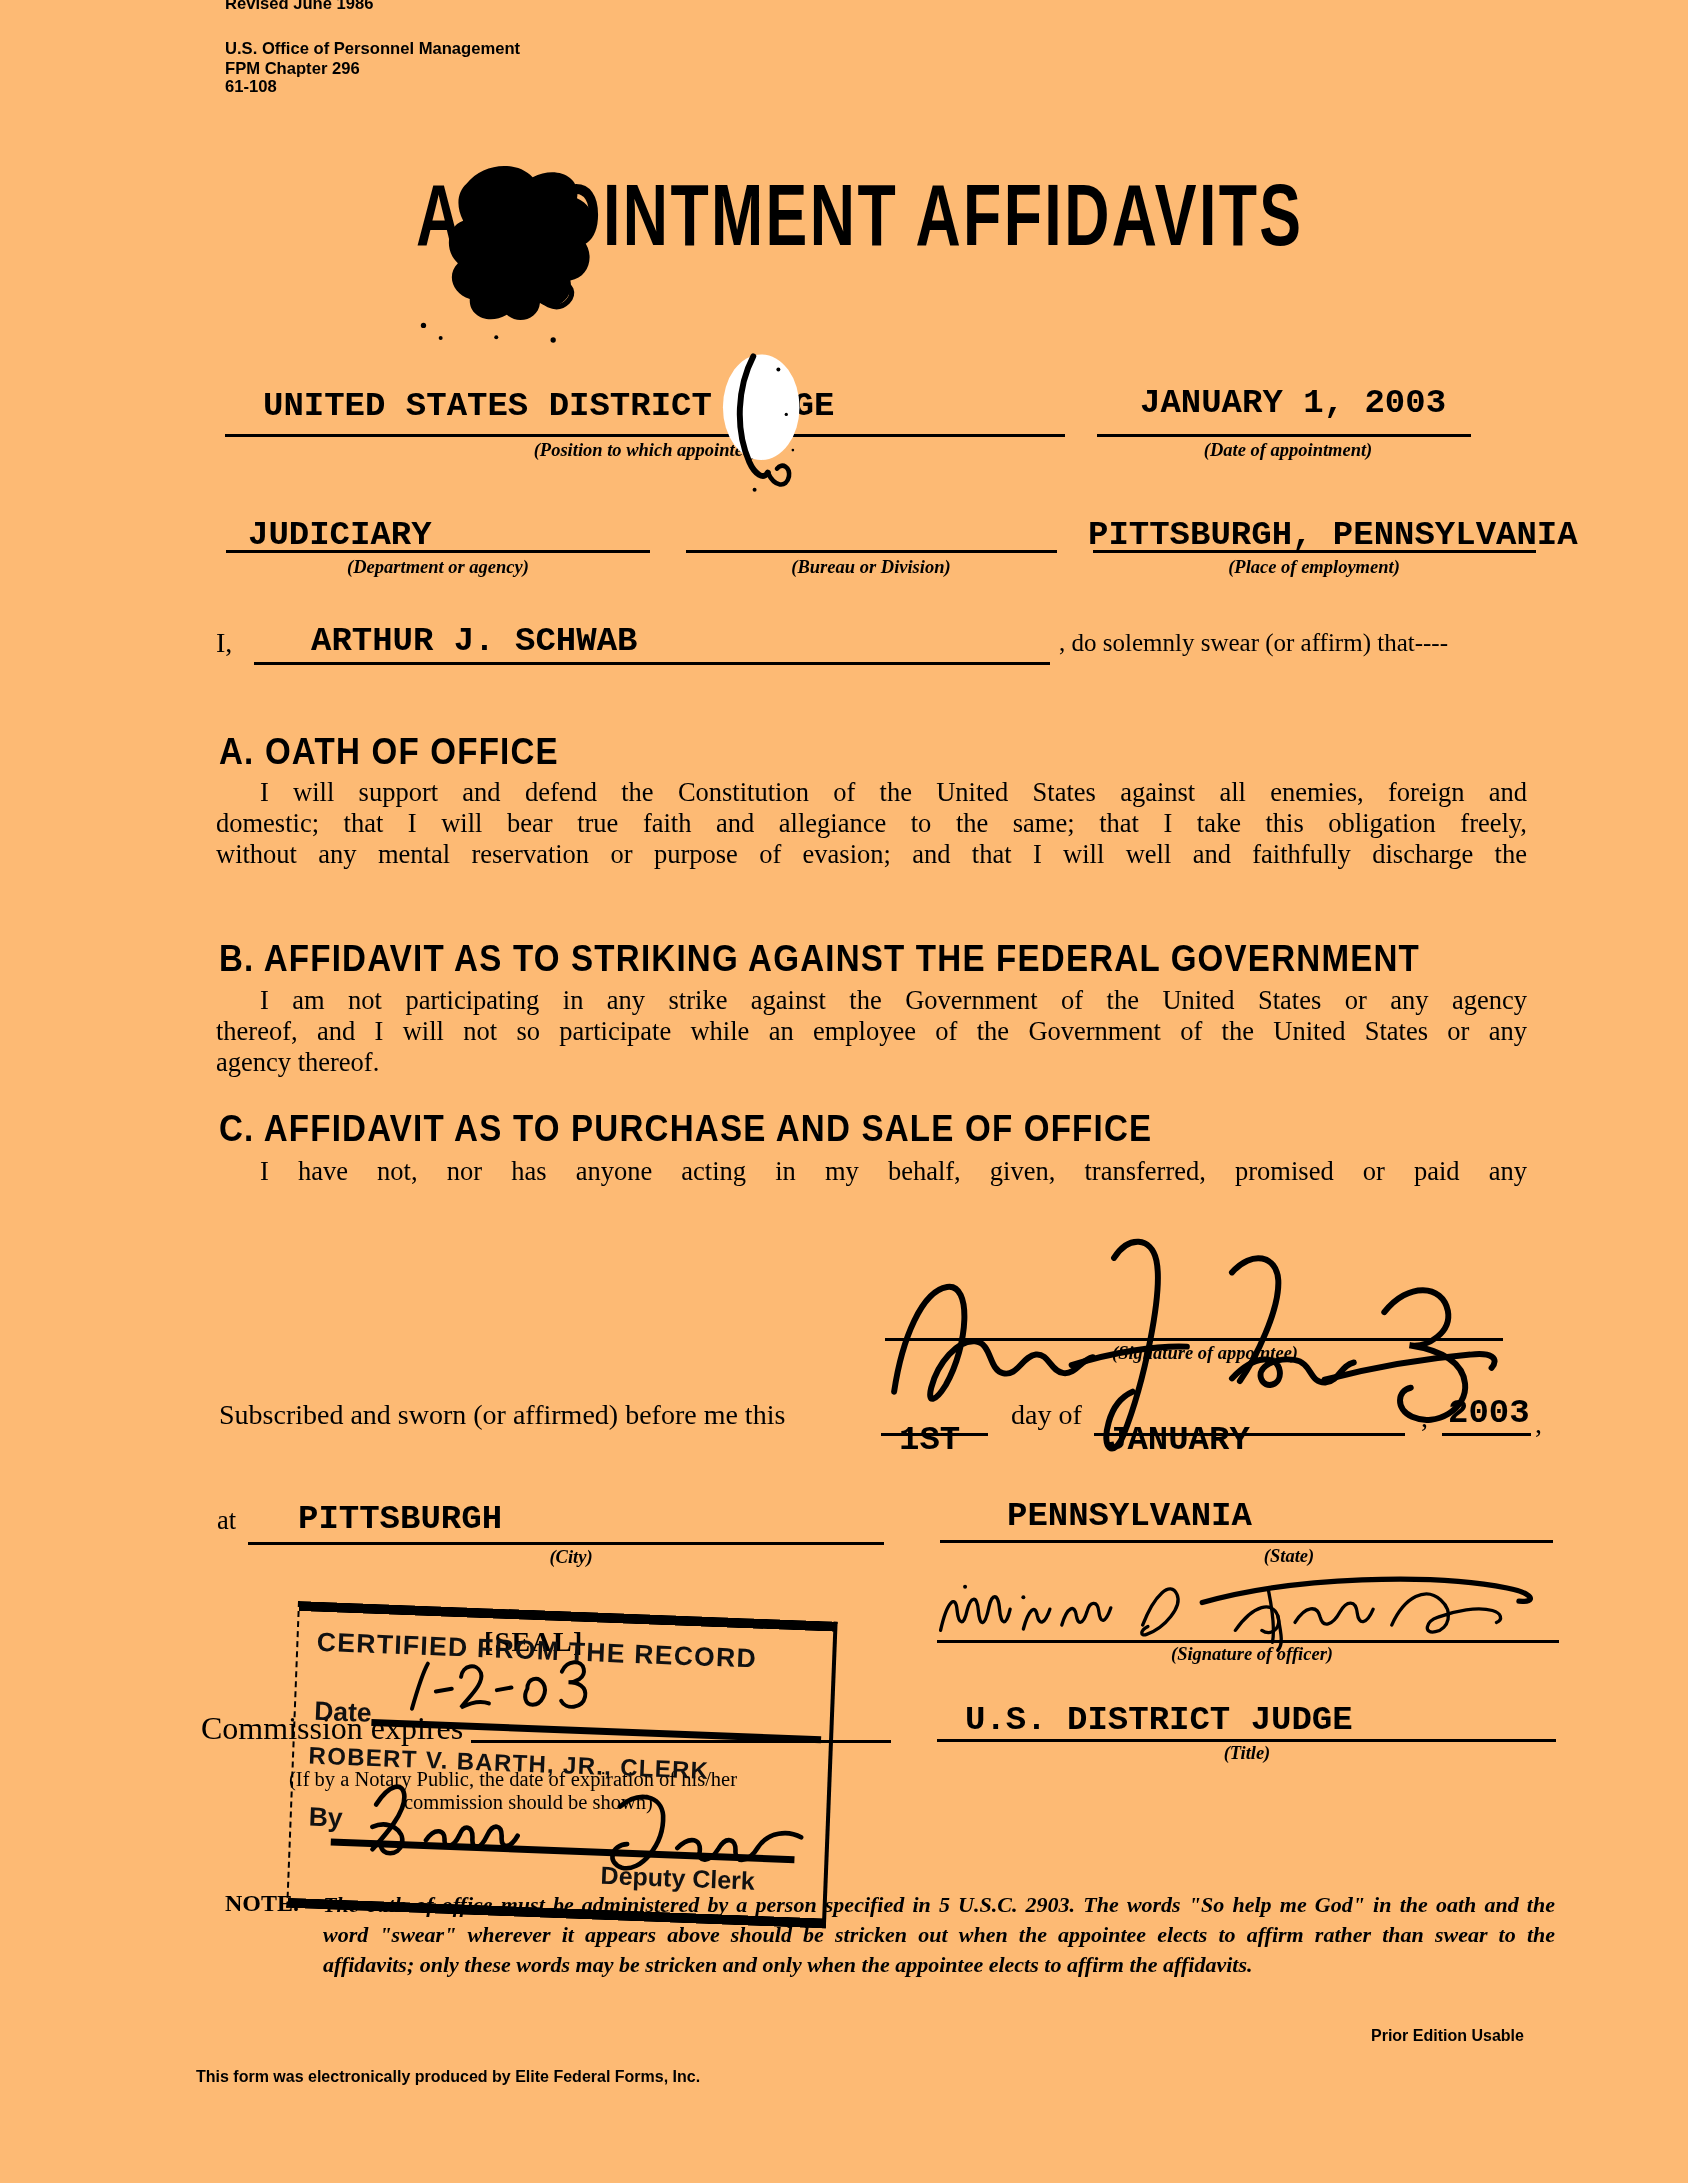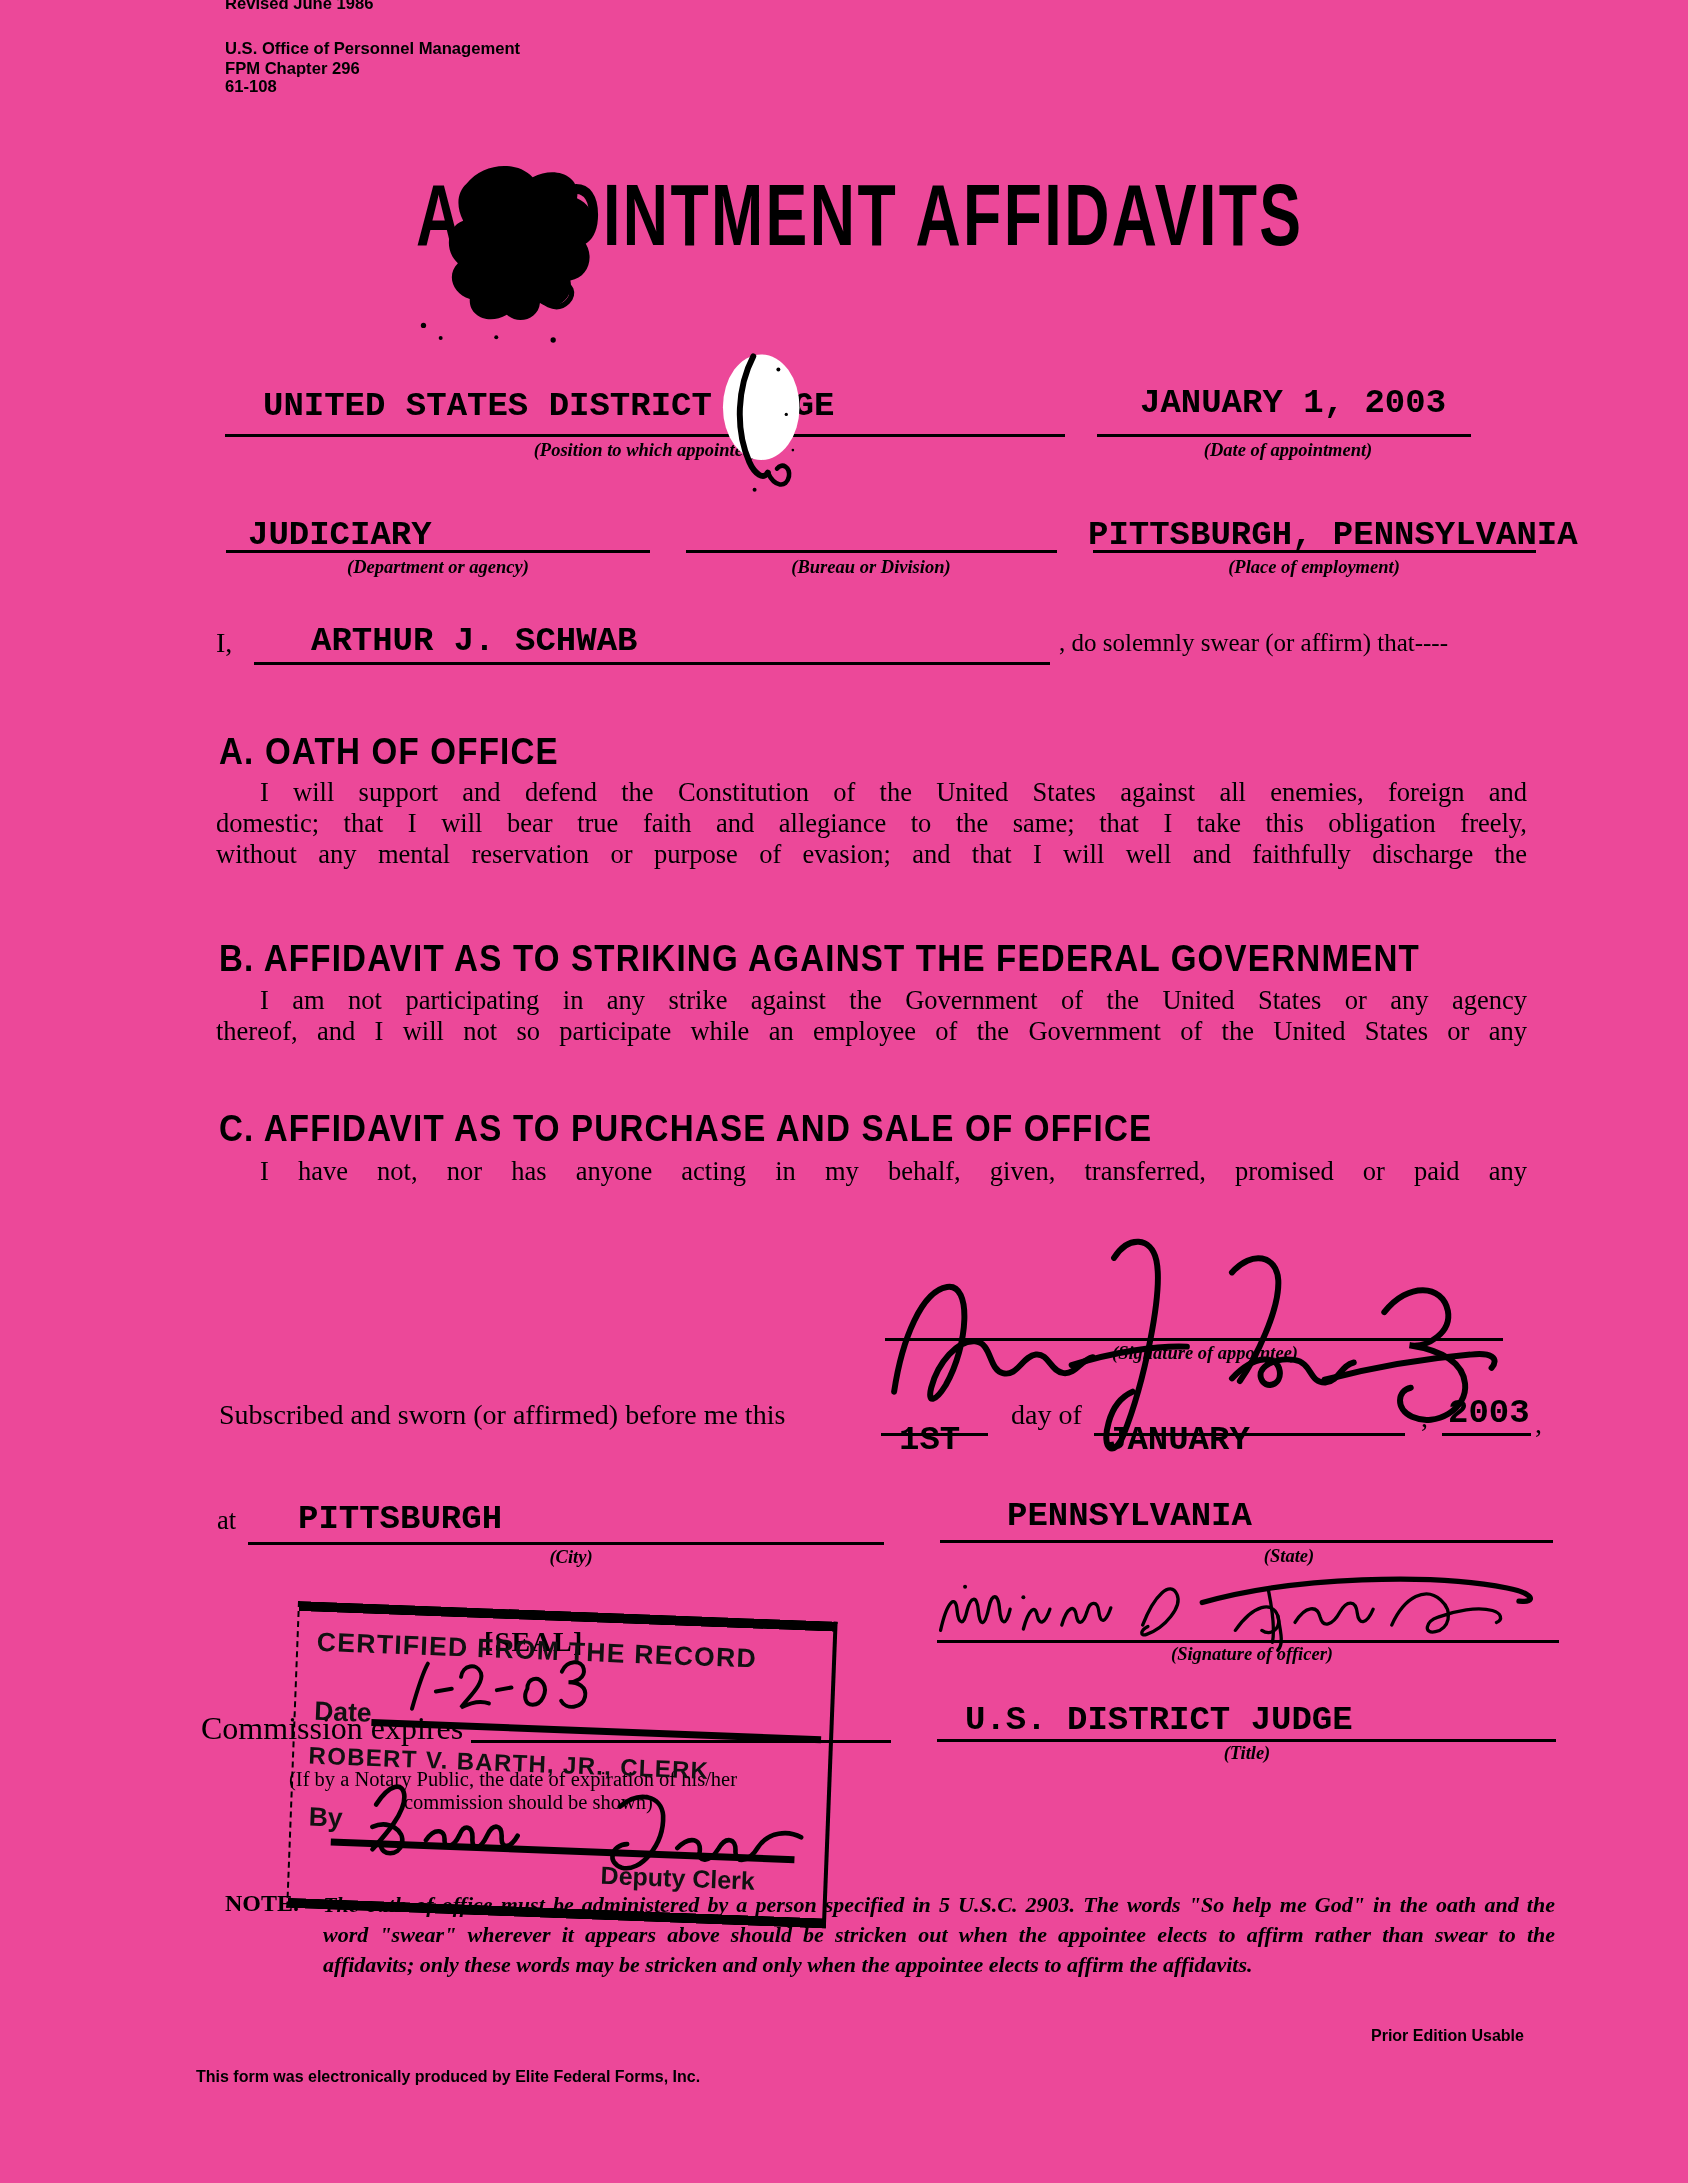--- a/index.html
+++ b/index.html
@@ -1,16 +1,16 @@
 <!DOCTYPE html>
 <html style="font-size:10.6px"><head>
 <meta charset="utf-8">
 <style>
   html,body{margin:0;padding:0;background:#e8e8e8;}
-  .page{position:relative;width:1689px;height:2183px;background:#ec4899;color:#000;overflow:hidden;
+  .page{position:relative;width:1689px;height:2183px;background:#fdba74;color:#000;overflow:hidden;
         font-family:"Liberation Serif","DejaVu Serif",serif;}
   .t{position:absolute;white-space:nowrap;line-height:1;}
   .sans{font-family:"Liberation Sans","DejaVu Sans",sans-serif;}
   .mono{font-family:"Liberation Mono","DejaVu Sans Mono",monospace;font-weight:700;font-size:34px;}
   .smeta{font-family:"Liberation Sans",sans-serif;font-weight:700;font-size:16.6px;}
   .title{font-family:"Liberation Sans",sans-serif;font-weight:700;font-size:87px;letter-spacing:3.3px;
          transform:scaleX(0.72);transform-origin:left top;}
   .heading{font-family:"Liberation Sans",sans-serif;font-weight:700;font-size:36px;letter-spacing:1.3px;
            transform:scaleX(0.92);transform-origin:left top;}
   .cap{font-family:"Liberation Serif",serif;font-style:italic;font-weight:700;font-size:18.5px;
@@ -73,20 +73,21 @@
   <div class="para" style="top:777px;">
     <div class="ln first">I will support and defend the Constitution of the United States against all enemies, foreign and</div>
     <div class="ln">domestic; that I will bear true faith and allegiance to the same; that I take this obligation freely,</div>
     <div class="ln">without any mental reservation or purpose of evasion; and that I will well and faithfully discharge the</div>
   </div>
 
   <div class="t heading" style="left:219px;top:941px;">B. AFFIDAVIT AS TO STRIKING AGAINST THE FEDERAL GOVERNMENT</div>
   <div class="para" style="top:985px;">
     <div class="ln first">I am not participating in any strike against the Government of the United States or any agency</div>
     <div class="ln">thereof, and I will not so participate while an employee of the Government of the United States or any</div>
+    <div class="ln last">agency thereof.</div>
   </div>
 
   <div class="t heading" style="left:219px;top:1111px;">C. AFFIDAVIT AS TO PURCHASE AND SALE OF OFFICE</div>
   <div class="para" style="top:1156px;">
     <div class="ln first">I have not, nor has anyone acting in my behalf, given, transferred, promised or paid any</div>
   </div>
 
   <div class="hline" style="left:885px;top:1338px;width:618px;"></div>
   <div class="t cap" style="left:1205px;top:1344px;">(Signature of appointee)</div>
 

